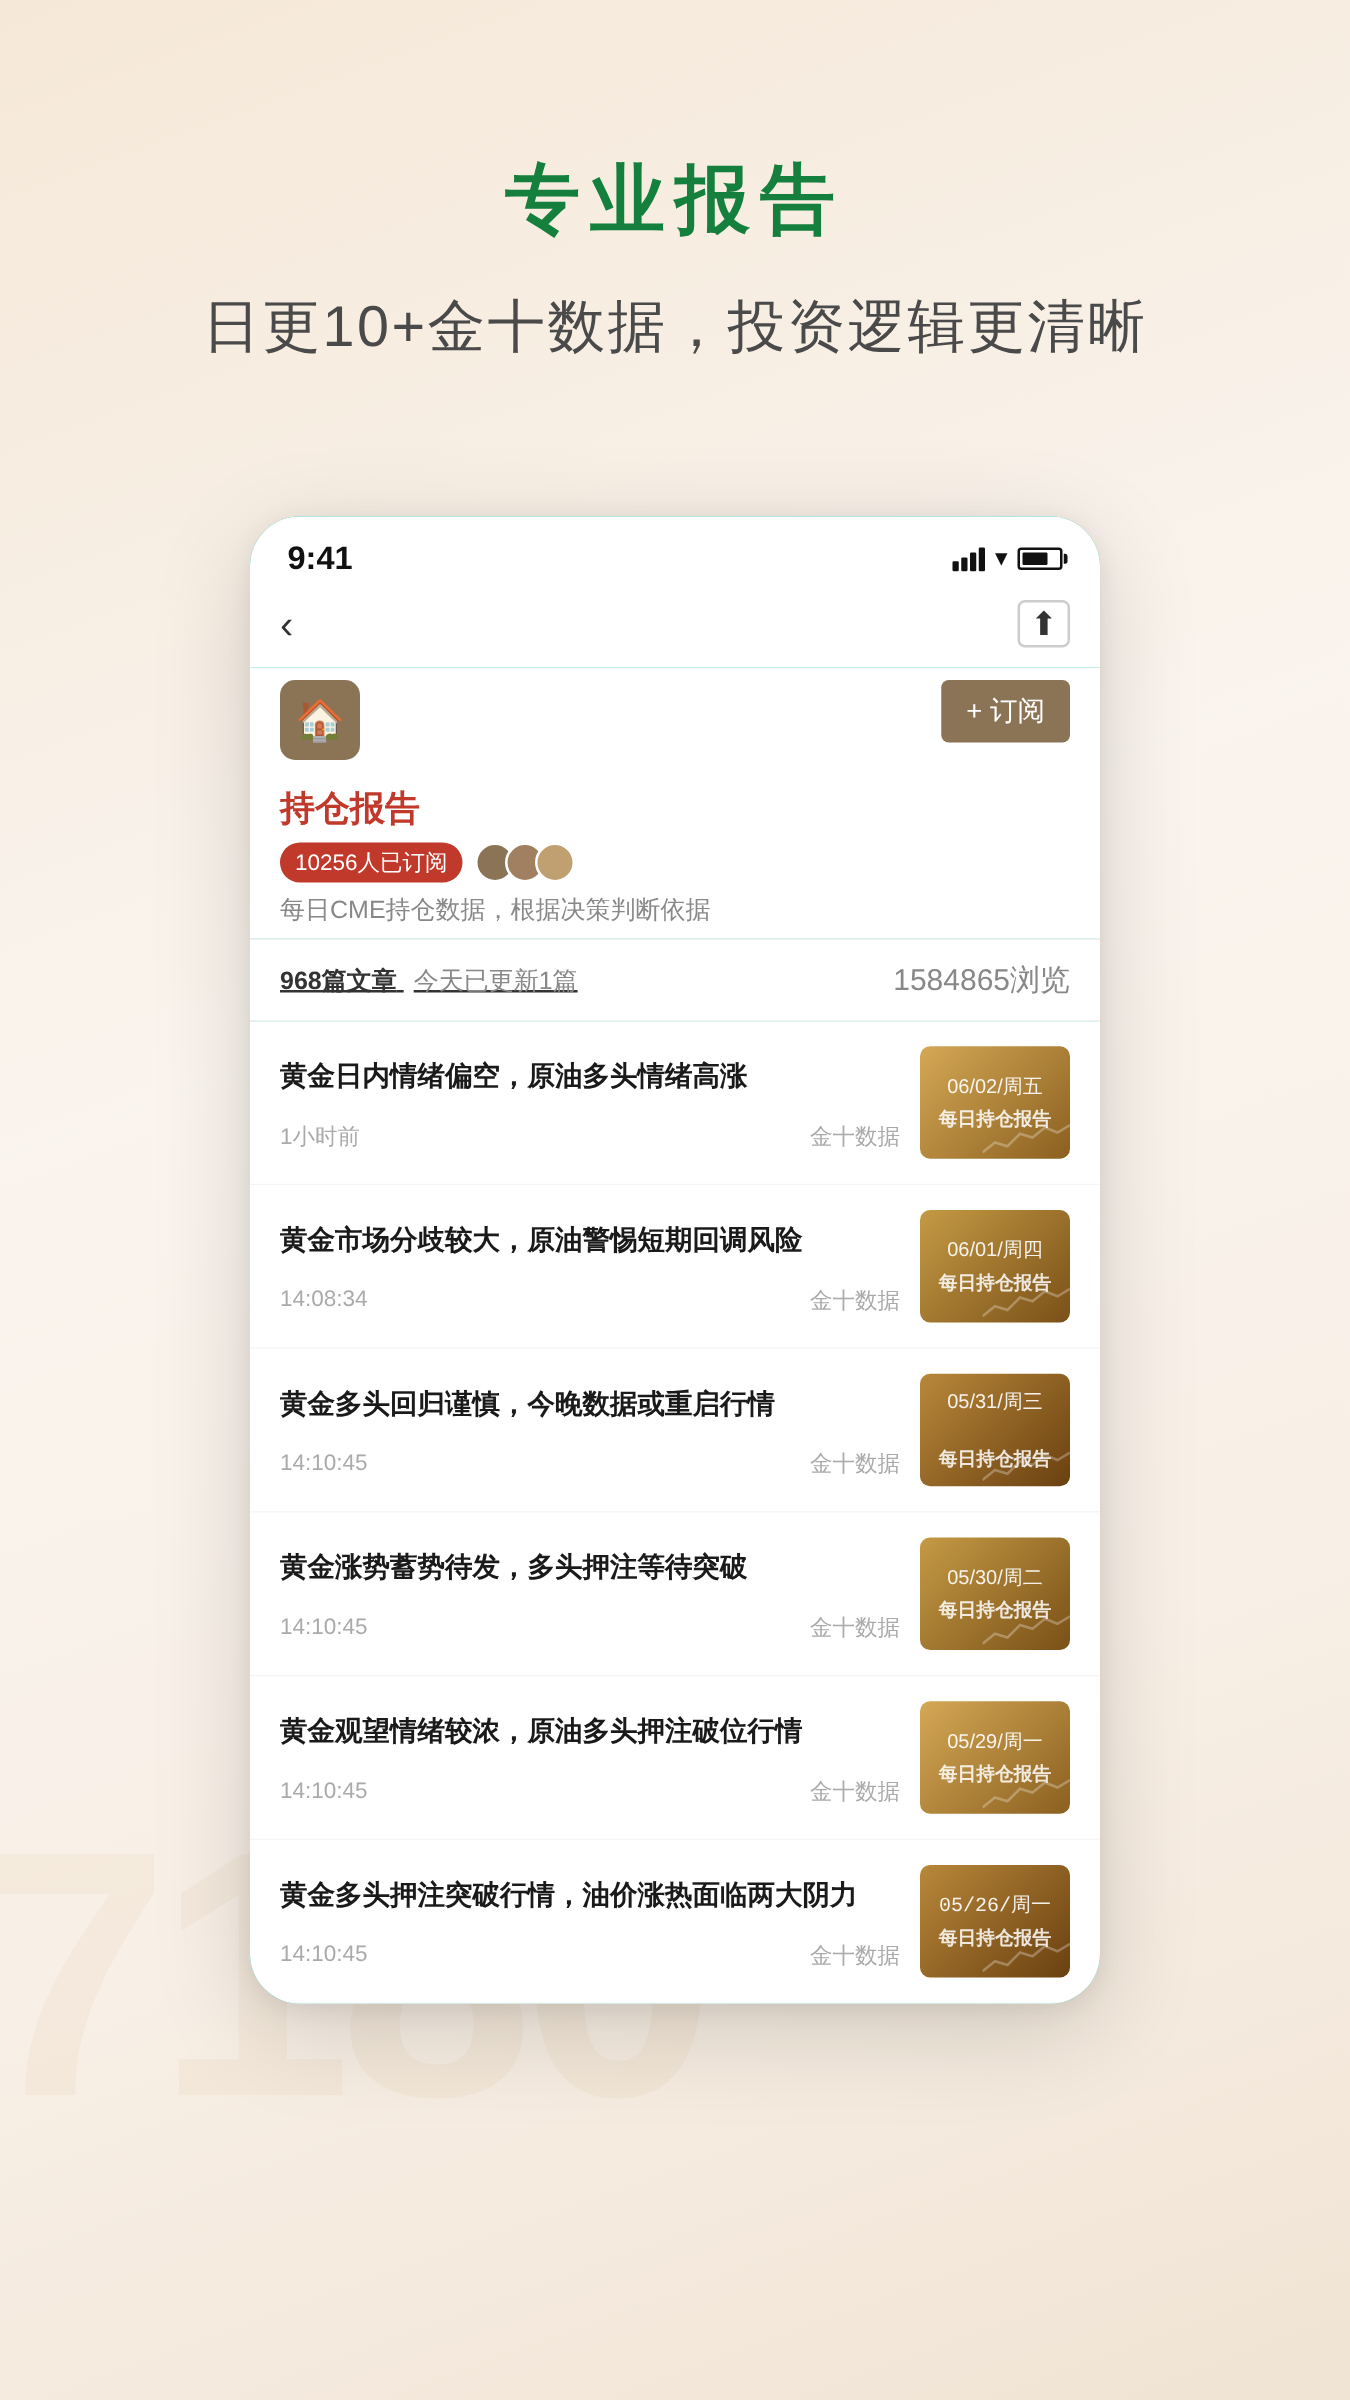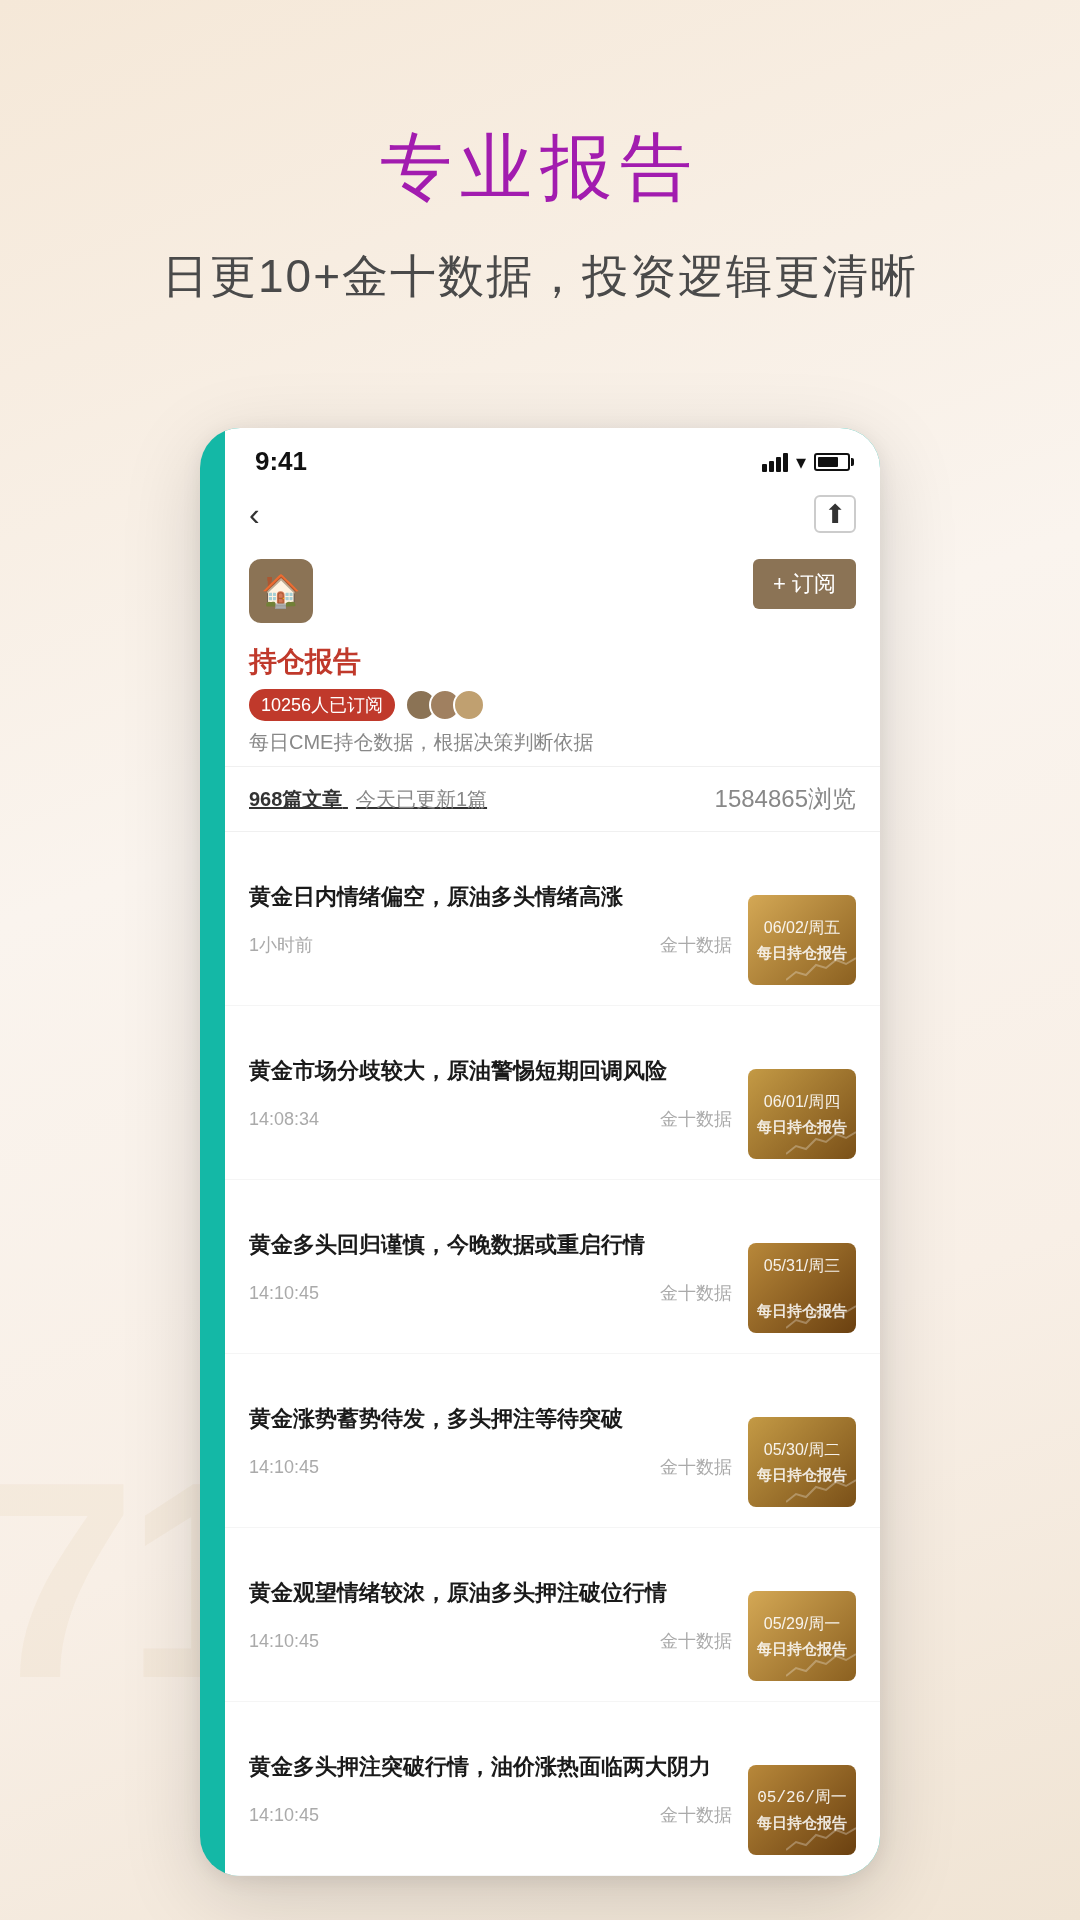--- a/index.html
+++ b/index.html
@@ -26,43 +26,42 @@
       user-select: none;
       letter-spacing: -10px;
     }
 
     
     .top-section {
       text-align: center;
       padding: 120px 60px 60px;
     }
     .main-title {
-      font-size: 72px;
-      font-weight: 400;
-      color: #a21caf;
+      font-size: 60px;
+      font-weight: 700;
+      color: #15803d;
       letter-spacing: 8px;
       margin-bottom: 30px;
     }
     .sub-title {
       font-size: 46px;
       color: #4a4a4a;
       font-weight: 400;
       letter-spacing: 2px;
     }
 
     
     .phone-mockup {
       margin: 60px auto 0;
       width: 680px;
       background: #14b8a6;
       border-radius: 40px;
       box-shadow: 0 20px 80px rgba(0,0,0,0.15), 0 4px 20px rgba(0,0,0,0.08);
       overflow: hidden;
       position: relative;
-      padding-left: 25px;
     }
 
     
     .status-bar {
       display: flex;
       justify-content: space-between;
       align-items: center;
       padding: 18px 30px 10px;
       background: #fff;
     }
@@ -275,31 +274,30 @@
     }
     .article-time {
       font-size: 18px;
       color: #aaa;
     }
     .article-source {
       font-size: 18px;
       color: #aaa;
     }
     .article-thumb {
-      width: 108px;
+      width: 120px;
       height: 90px;
       border-radius: 8px;
       flex-shrink: 0;
       position: relative;
       overflow: hidden;
       display: flex;
       flex-direction: column;
       align-items: center;
       justify-content: center;
-      margin-top: 43px;
     }
     .thumb-bg-1 { background: linear-gradient(135deg, #d4a855 0%, #8b6020 100%); }
     .thumb-bg-2 { background: linear-gradient(135deg, #c49a45 0%, #7a5018 100%); }
     .thumb-bg-3 { background: linear-gradient(135deg, #b8883a 0%, #6a4010 100%); gap: 20px; }
     .thumb-bg-4 { background: linear-gradient(135deg, #c49a45 0%, #7a5018 100%); align-items: center; }
     .thumb-bg-5 { background: linear-gradient(135deg, #d4a855 0%, #8b6020 100%); }
     .thumb-bg-6 { background: linear-gradient(135deg, #b8883a 0%, #6a4010 100%); font-family: Liberation Mono, monospace; }
 
     .thumb-date {
       font-size: 16px;

